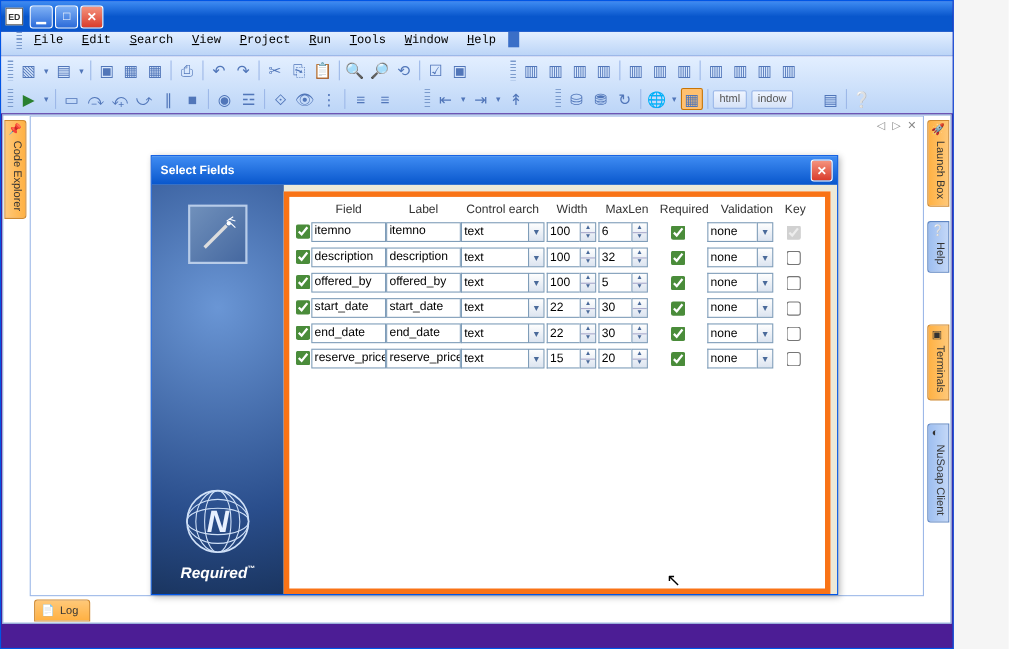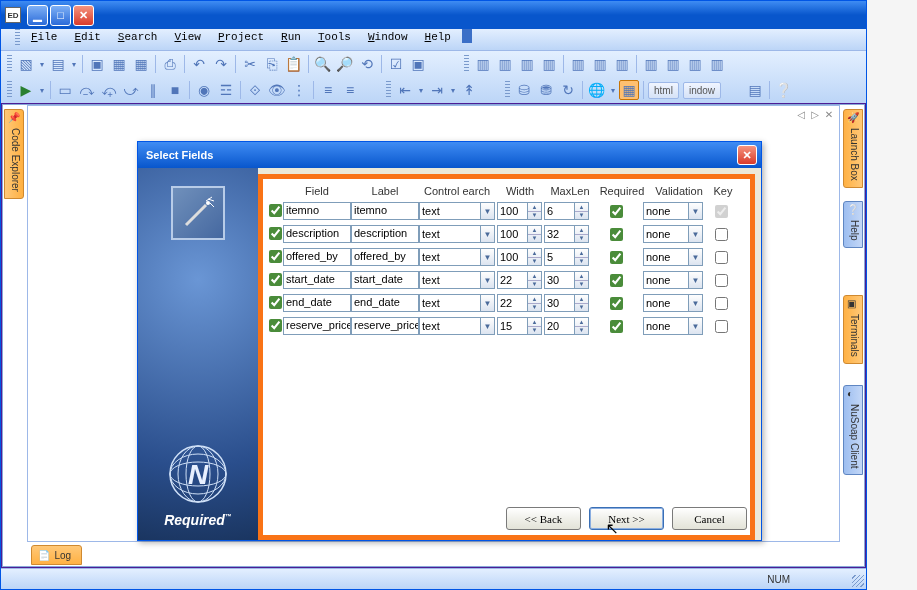--- a/index.html
+++ b/index.html
@@ -518,28 +518,16 @@
                 </div>
                 <div class="gap4"></div>
                 <div class="gr-key">
                   <input type="checkbox" style="">
                 </div>
               </div>
             </div>
         </div>
       </div>
     </div>
-    <div class="dlg-buttons">
-      <button class="dlg-btn">&lt;&lt; Back</button>
-      <button class="dlg-btn focus">Next &gt;&gt;</button>
-      <button class="dlg-btn">Cancel</button>
-    </div>
     <div class="cursor-img">↖</div>
   </div>
 
-  <div class="statusbar">
-    <div class="status-right">
-      <span>NUM</span>
-      <span style="width:40px"></span>
-    </div>
-    <div class="resize-grip"></div>
-  </div>
 </div>
 
 </body></html>

